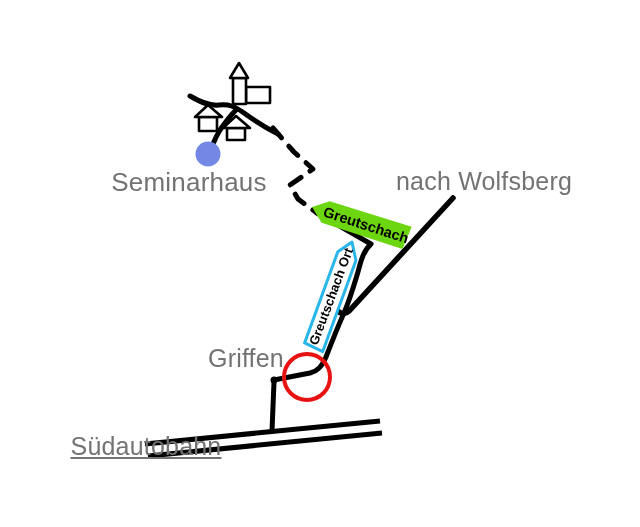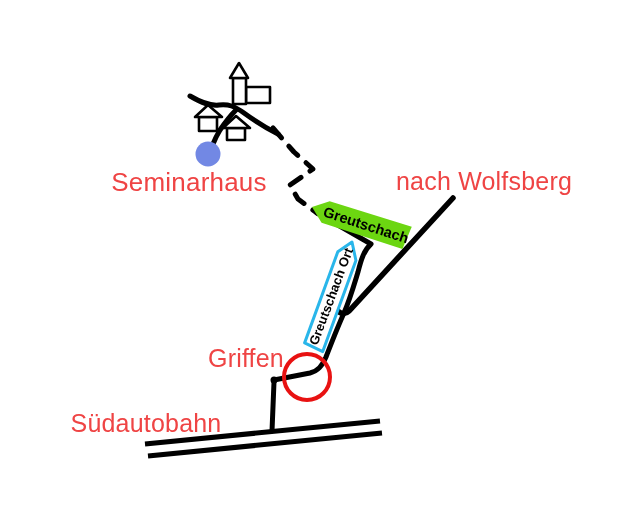--- a/index.html
+++ b/index.html
@@ -15,21 +15,21 @@
     background: #ffffff;
     overflow: hidden;
   }
   #map-svg {
     position: absolute;
     left: 0;
     top: 0;
   }
   .map-label {
     position: absolute;
-    color: #ef4444;
+    color: #737373;
     text-align: center;
     white-space: nowrap;
     line-height: 28px;
     font-size: 25px;
     letter-spacing: 0.2px;
   }
   #vico-title {
     left: 79px;
     top: 168px;
     width: 220px;
@@ -40,22 +40,23 @@
     top: 167px;
     width: 220px;
   }
   #griffen-label {
     left: 186px;
     top: 344px;
     width: 120px;
   }
   #autobahn-label {
     left: 46px;
-    top: 409px;
+    top: 432px;
     width: 200px;
+    text-decoration: underline;
   }
   .sign-label {
     position: absolute;
     color: #000000;
     font-weight: bold;
     white-space: nowrap;
     text-align: center;
   }
   #greutschach-sign-label {
     left: 296px;

